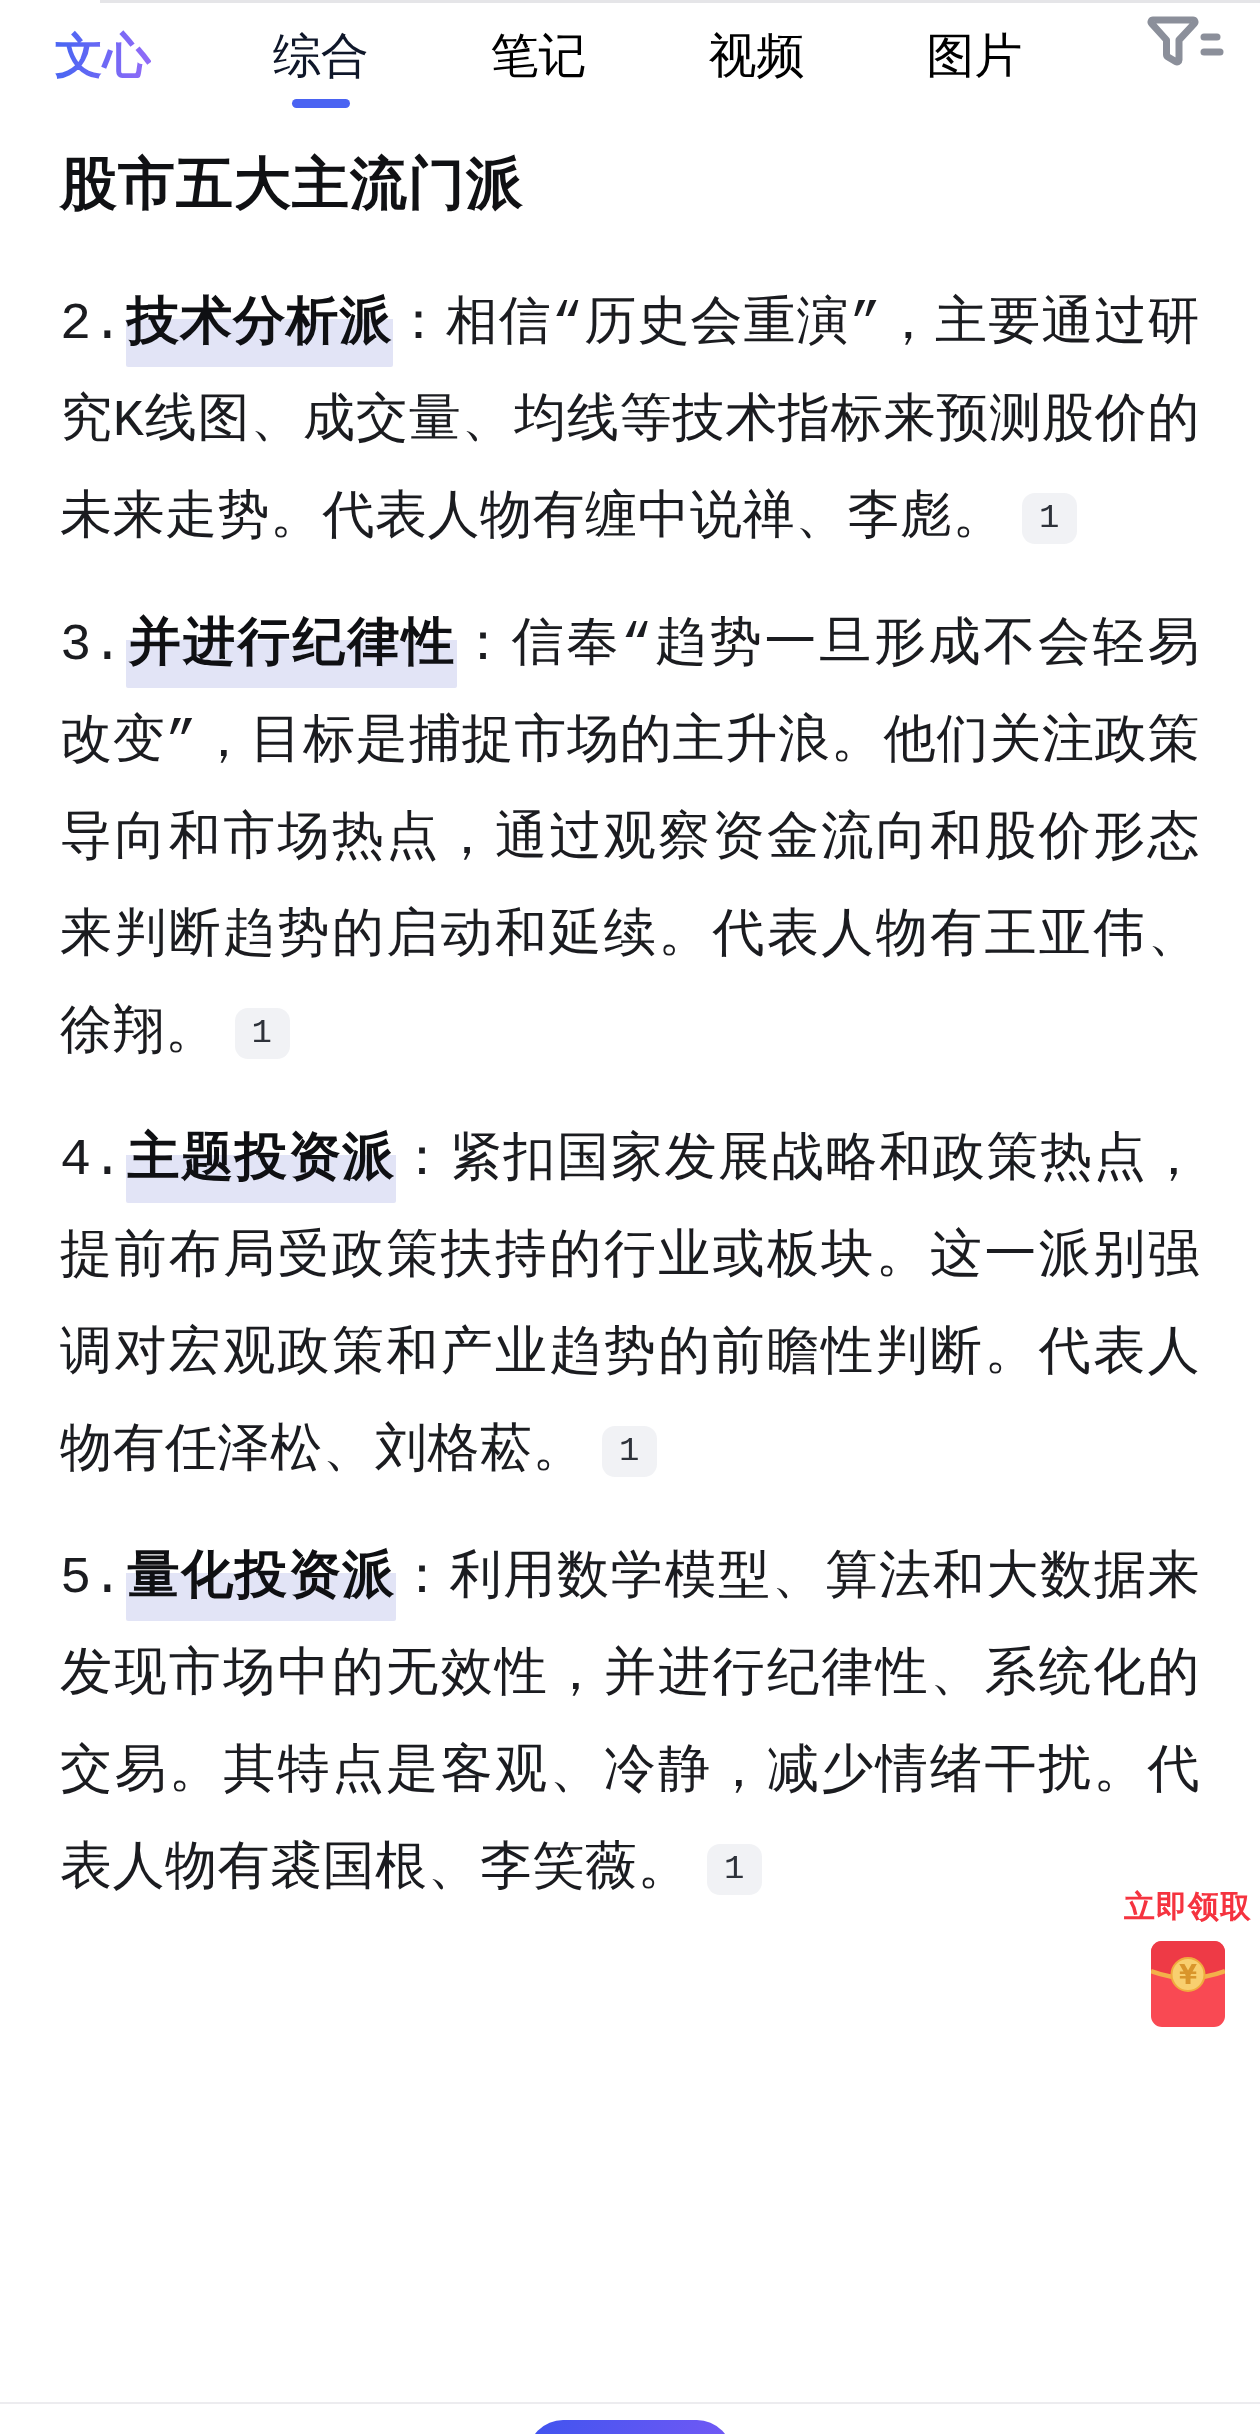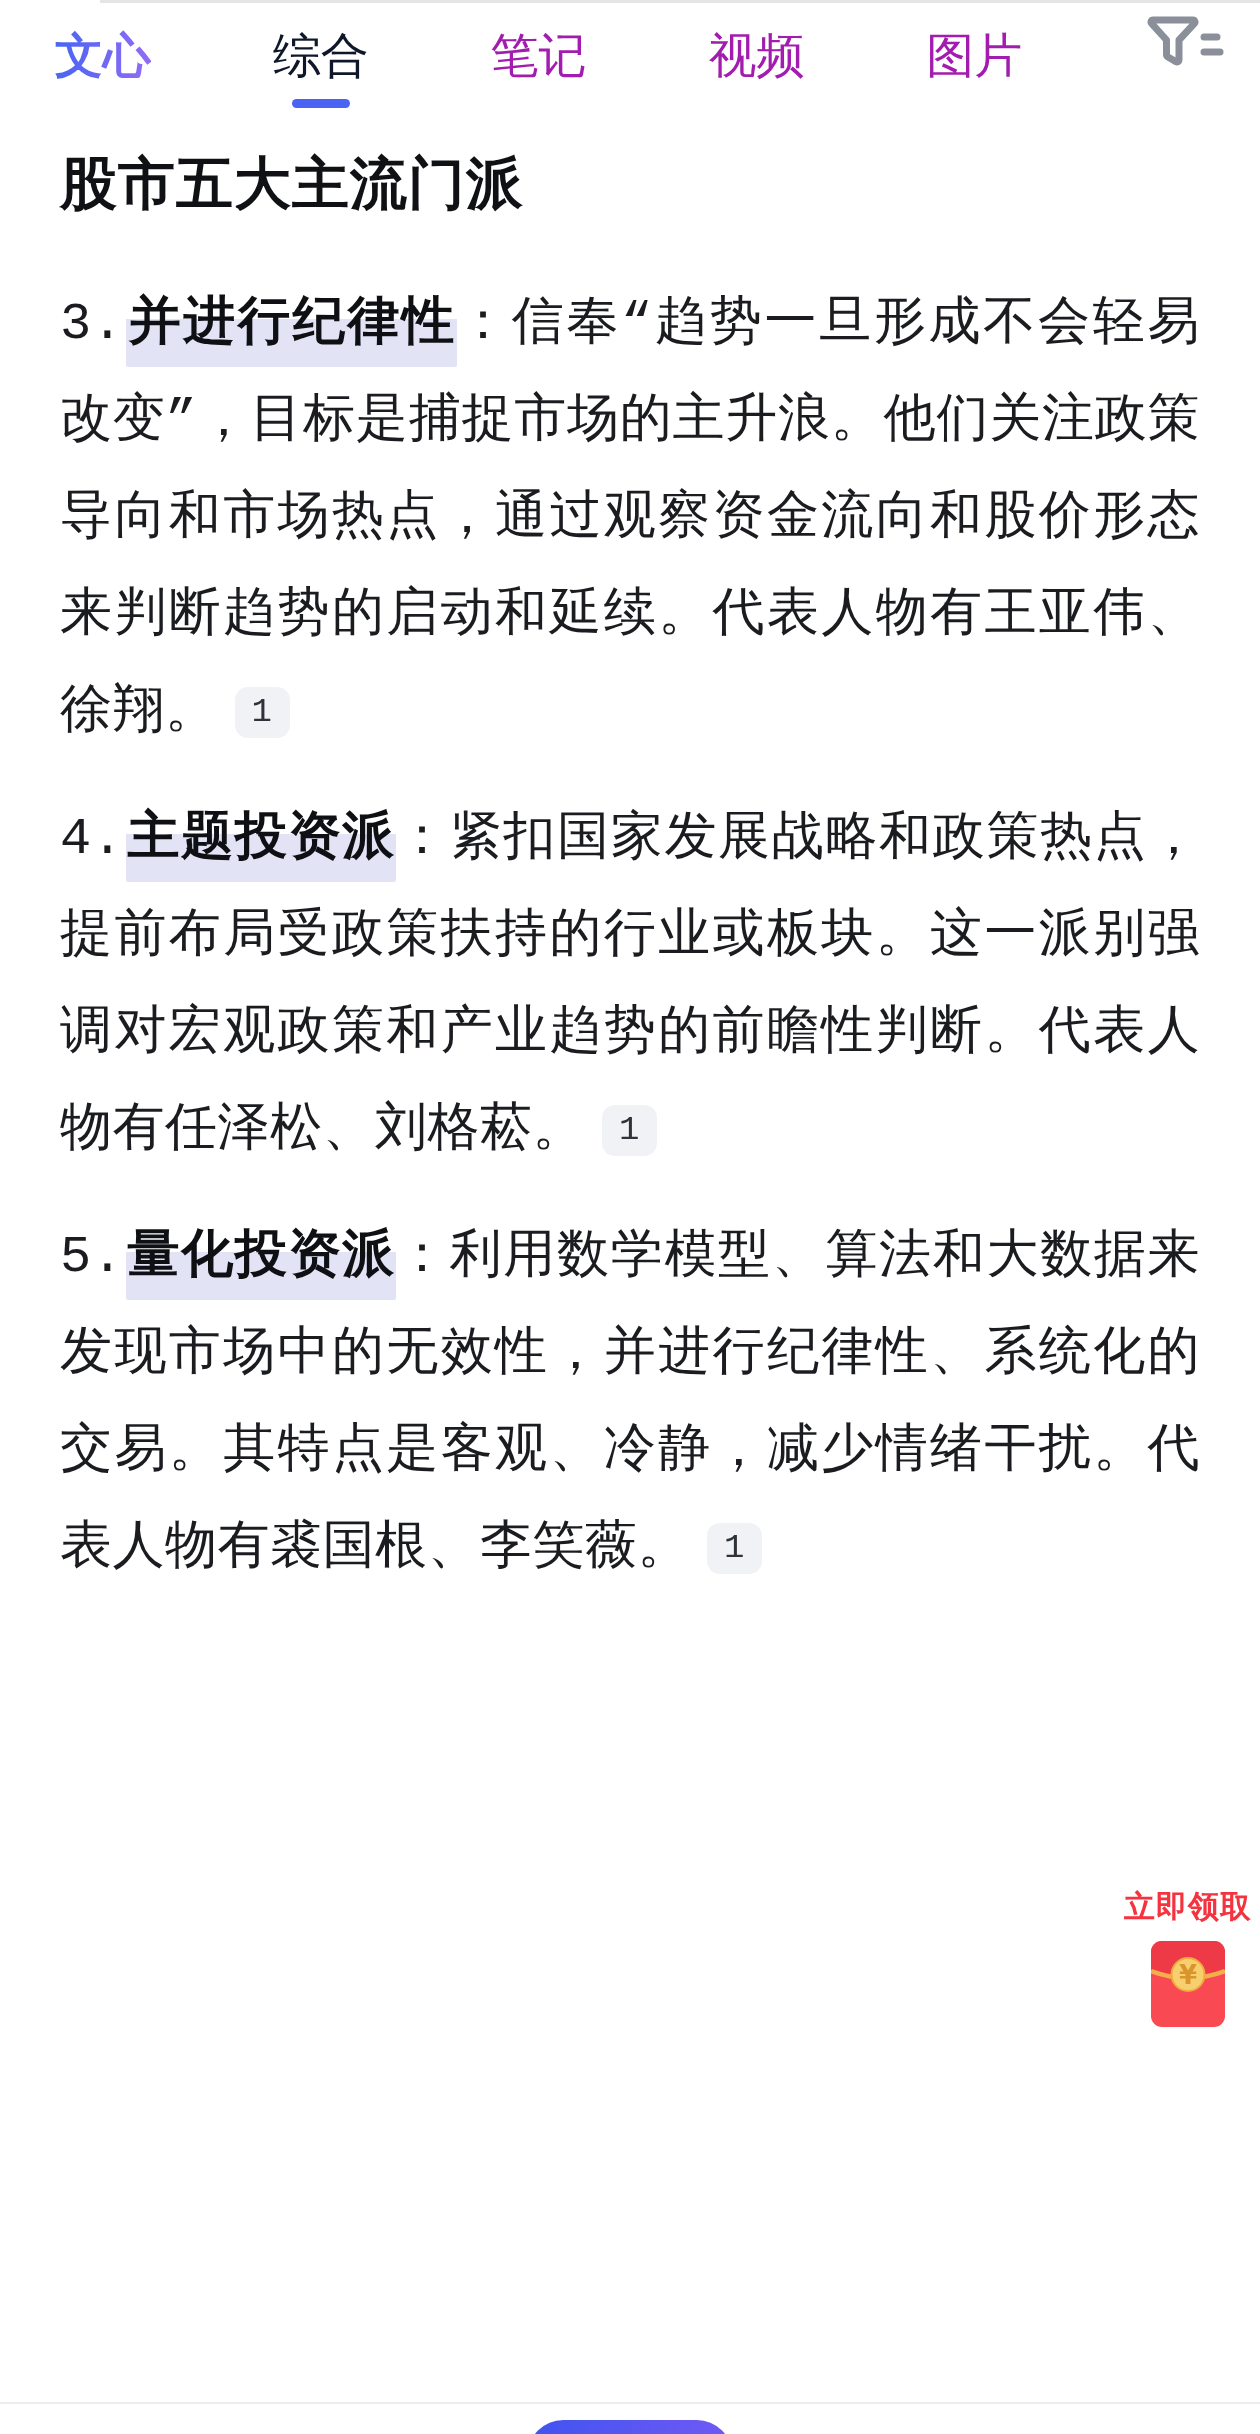--- a/index.html
+++ b/index.html
@@ -21,21 +21,21 @@
     height: 116px;
     display: flex;
     align-items: stretch;
     justify-content: space-between;
     padding: 0 34px 0 55px;
   }
   .tab {
     position: relative;
     font-size: 48px;
     line-height: 112px;
-    color: #a21caf;
+    color: #000000;
     white-space: nowrap;
   }
   .tab.brand {
     font-weight: 700;
     background: linear-gradient(90deg, #4d66f3 10%, #8f6bf7 95%);
     -webkit-background-clip: text;
     background-clip: text;
     color: transparent;
   }
   .tab.active { color: #0f172a; font-weight: 400; }
@@ -141,20 +141,21 @@
         <line x1="60" y1="41" x2="76" y2="41" stroke="#8b8f9a" stroke-width="7" stroke-linecap="round"></line>
       </svg>
     </span>
   </div>
 </header>
 
 <main>
   <h1>股市五大主流门派</h1>
 
 
+  <p class="item"><span class="num">2.</span><span class="term">技术分析派</span><span>：相信“历史会重演”，主要通过研究K线图、成交量、均线等技术指标来预测股价的未来走势。代表人物有缠中说禅、李彪。</span><span class="cite">1</span></p>
 
   <p class="item"><span class="num">3.</span><span class="term">并进行纪律性</span><span>：信奉“趋势一旦形成不会轻易改变”，目标是捕捉市场的主升浪。他们关注政策导向和市场热点，通过观察资金流向和股价形态来判断趋势的启动和延续。代表人物有王亚伟、徐翔。</span><span class="cite">1</span></p>
 
   <p class="item"><span class="num">4.</span><span class="term">主题投资派</span><span>：紧扣国家发展战略和政策热点，提前布局受政策扶持的行业或板块。这一派别强调对宏观政策和产业趋势的前瞻性判断。代表人物有任泽松、刘格菘。</span><span class="cite">1</span></p>
 
   <p class="item"><span class="num">5.</span><span class="term">量化投资派</span><span>：利用数学模型、算法和大数据来发现市场中的无效性，并进行纪律性、系统化的交易。其特点是客观、冷静，减少情绪干扰。代表人物有裘国根、李笑薇。</span><span class="cite">1</span></p>
 </main>
 
 <div class="promo">
   <div class="promo-label">立即领取</div>

